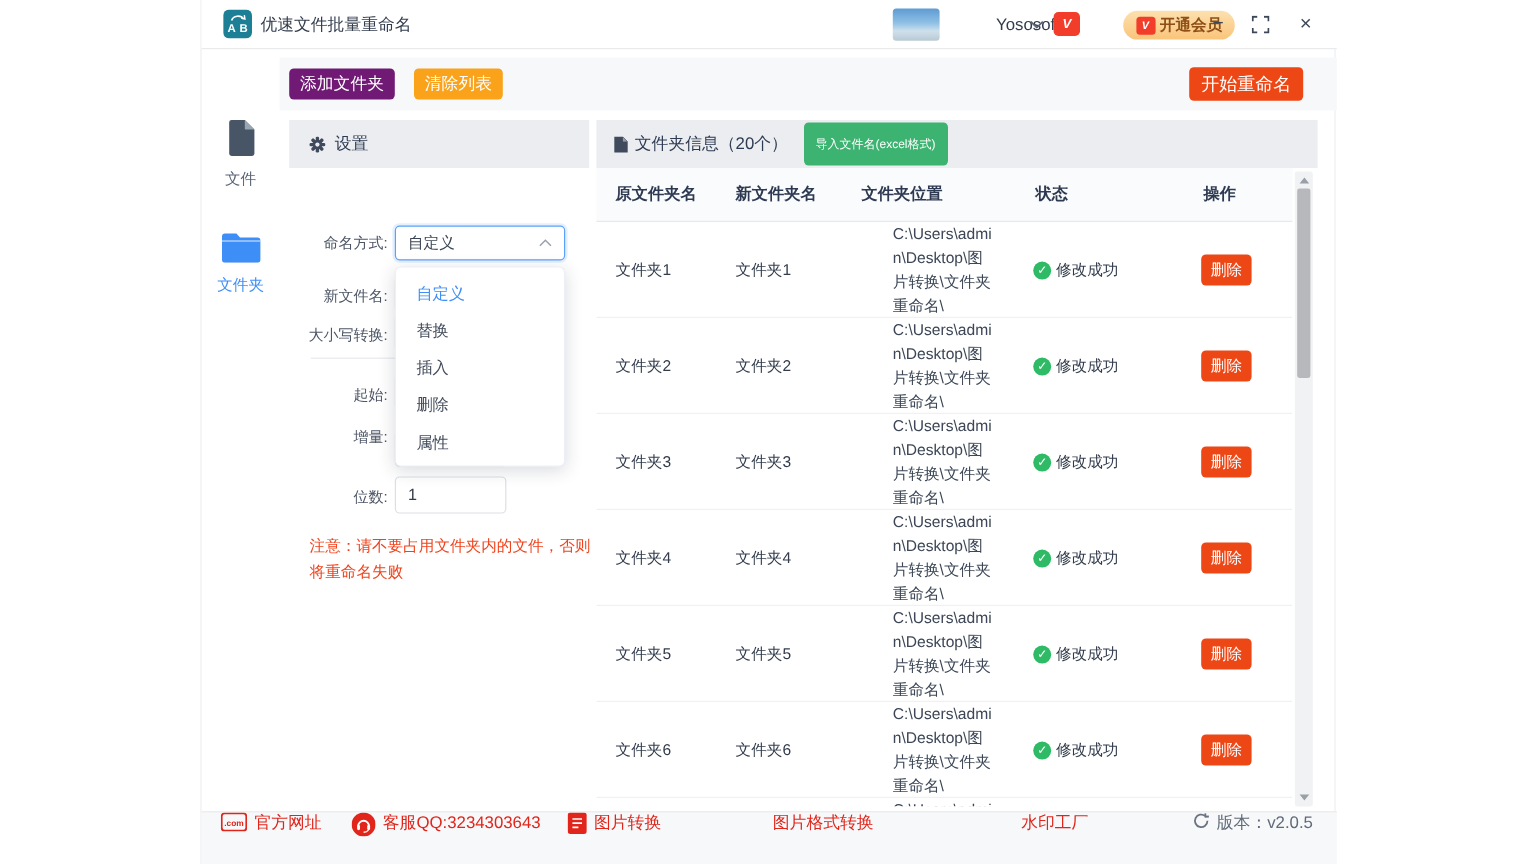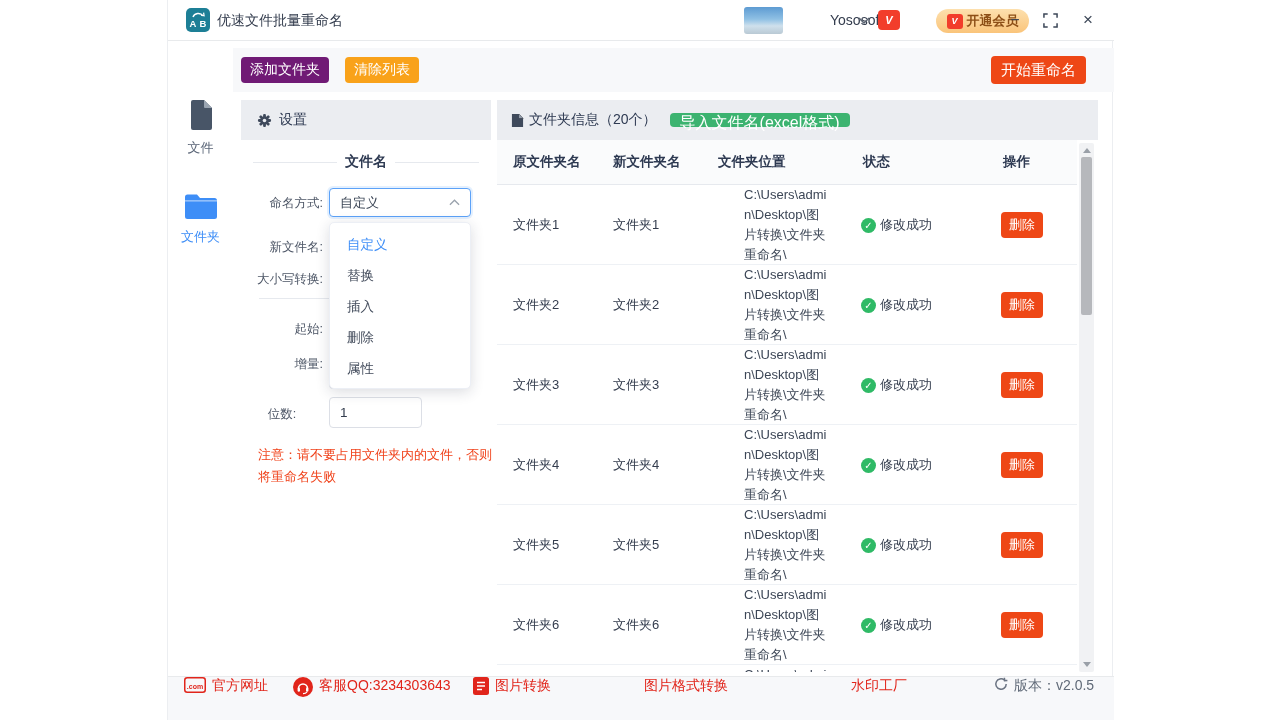--- a/index.html
+++ b/index.html
@@ -48,21 +48,21 @@
   .txt-input { position:absolute; left:88px; width:93px; height:31px; border:1px solid #dcdfe6; border-radius:4px; background:#fff; font-size:13.5px; color:#333c4d; padding:0 10px; font-family:inherit; z-index:1; }
   .divider2 { position:absolute; left:18px; top:198px; width:212px; height:1px; background:#e6e9ee; z-index:0; }
   .dropdown { position:absolute; left:88px; top:122px; width:142px; height:167px; background:#fff; border:1px solid #eceff5; border-radius:5px; box-shadow:0 3px 14px rgba(30,40,60,.16); z-index:5; padding-top:6px; }
   .dd-opt { height:31px; line-height:31px; padding-left:17px; font-size:13.5px; color:#434c5c; cursor:pointer; }
   .dd-opt.selected { color:#3e8ef7; }
   .warning { position:absolute; left:17px; top:344px; width:236px; font-size:13px; line-height:22px; color:#f0431c; }
 
   
   .fpanel { position:absolute; left:329px; top:100px; width:601px; height:572px; background:#fff; }
   .fpanel .panel-head { padding-left:14px; gap:5px; }
-  .btn-import { height:14px; margin-left:8px; padding:0 10px; background:#3cb370; font-size:16px; border-radius:4px; }
+  .btn-import { height:36px; margin-left:8px; padding:0 10px; background:#3cb370; font-size:10px; border-radius:4px; }
   .thead { position:absolute; left:0; top:40px; width:580px; height:45px; background:#fafbfc; border-bottom:1px solid #e6e9ee; display:grid; grid-template-columns:100px 105px 145px 140px 1fr; align-items:center; padding-left:16px; font-size:13.5px; font-weight:bold; color:#2e3a52; }
   .tbody { position:absolute; left:0; top:85px; width:580px; height:487px; overflow:hidden; }
   .trow { display:grid; grid-template-columns:100px 105px 145px 140px 1fr; align-items:center; padding-left:16px; height:80px; border-bottom:1px solid #eef1f5; font-size:13px; color:#333c4d; background:#fff; }
   .trow.partial { height:7px; border-bottom:none; overflow:hidden; align-items:start; }
   .path { margin-left:26px; width:86px; line-height:20px; word-break:break-all; color:#3c4656; }
   .status { display:flex; align-items:center; gap:4px; margin-left:-2px; }
   .check { width:15px; height:15px; border-radius:50%; background:#2fba66; color:#fff; font-size:10px; line-height:15px; text-align:center; flex:0 0 15px; }
   .btn-del { width:42px; height:26px; background:#ee4716; font-size:13px; margin-left:-2px; }
   
   .sbar { position:absolute; left:582px; top:43px; width:15px; height:529px; background:#f1f2f4; border-radius:2px; }
@@ -139,44 +139,39 @@
             <rect x="1" y="6.5" width="14" height="3" rx="1.2"></rect>
             <rect x="6.5" y="1" width="3" height="14" rx="1.2" transform="rotate(45 8 8)"></rect>
             <rect x="6.5" y="1" width="3" height="14" rx="1.2" transform="rotate(-45 8 8)"></rect>
             <circle cx="8" cy="8" r="4.2"></circle>
           </g>
           <circle cx="8" cy="8" r="1.9" fill="#ebedf1"></circle>
         </svg>
         <span>设置</span>
       </div>
 
-      <div class="section-title">
-        <span class="line"></span>
-        <span class="txt">文件名</span>
-        <span class="line"></span>
-      </div>
 
       <div class="fld-label" style="top:95px;">命名方式:</div>
       <div class="sel-box">
         <span class="sel-val">自定义</span>
         <svg width="11" height="7" viewBox="0 0 12 7">
             <path d="M1 6 l5 -5 5 5" stroke="#9aa2ad" stroke-width="1.4" fill="none"></path>
           </svg>
       </div>
 
       <div class="fld-label" style="top:139px;">新文件名:</div>
       <input class="txt-input" style="top: 130px;">
       <div class="fld-label" style="top:171px;">大小写转换:</div>
       <input class="txt-input" style="top: 162px;">
       <div class="divider2"></div>
       <div class="fld-label" style="top:221px;">起始:</div>
       <input class="txt-input" style="top: 211px;">
       <div class="fld-label" style="top:256px;">增量:</div>
       <input class="txt-input" style="top: 258px;">
-      <div class="fld-label" style="top:306px;text-align:center;">位数:</div>
+      <div class="fld-label" style="top:306px;">位数:</div>
       <input class="txt-input" style="top: 297px; z-index: 2;" value="1">
 
       <div class="dropdown">
         <div class="dd-opt selected">自定义</div>
         <div class="dd-opt">替换</div>
         <div class="dd-opt">插入</div>
         <div class="dd-opt">删除</div>
         <div class="dd-opt">属性</div>
       </div>
 

